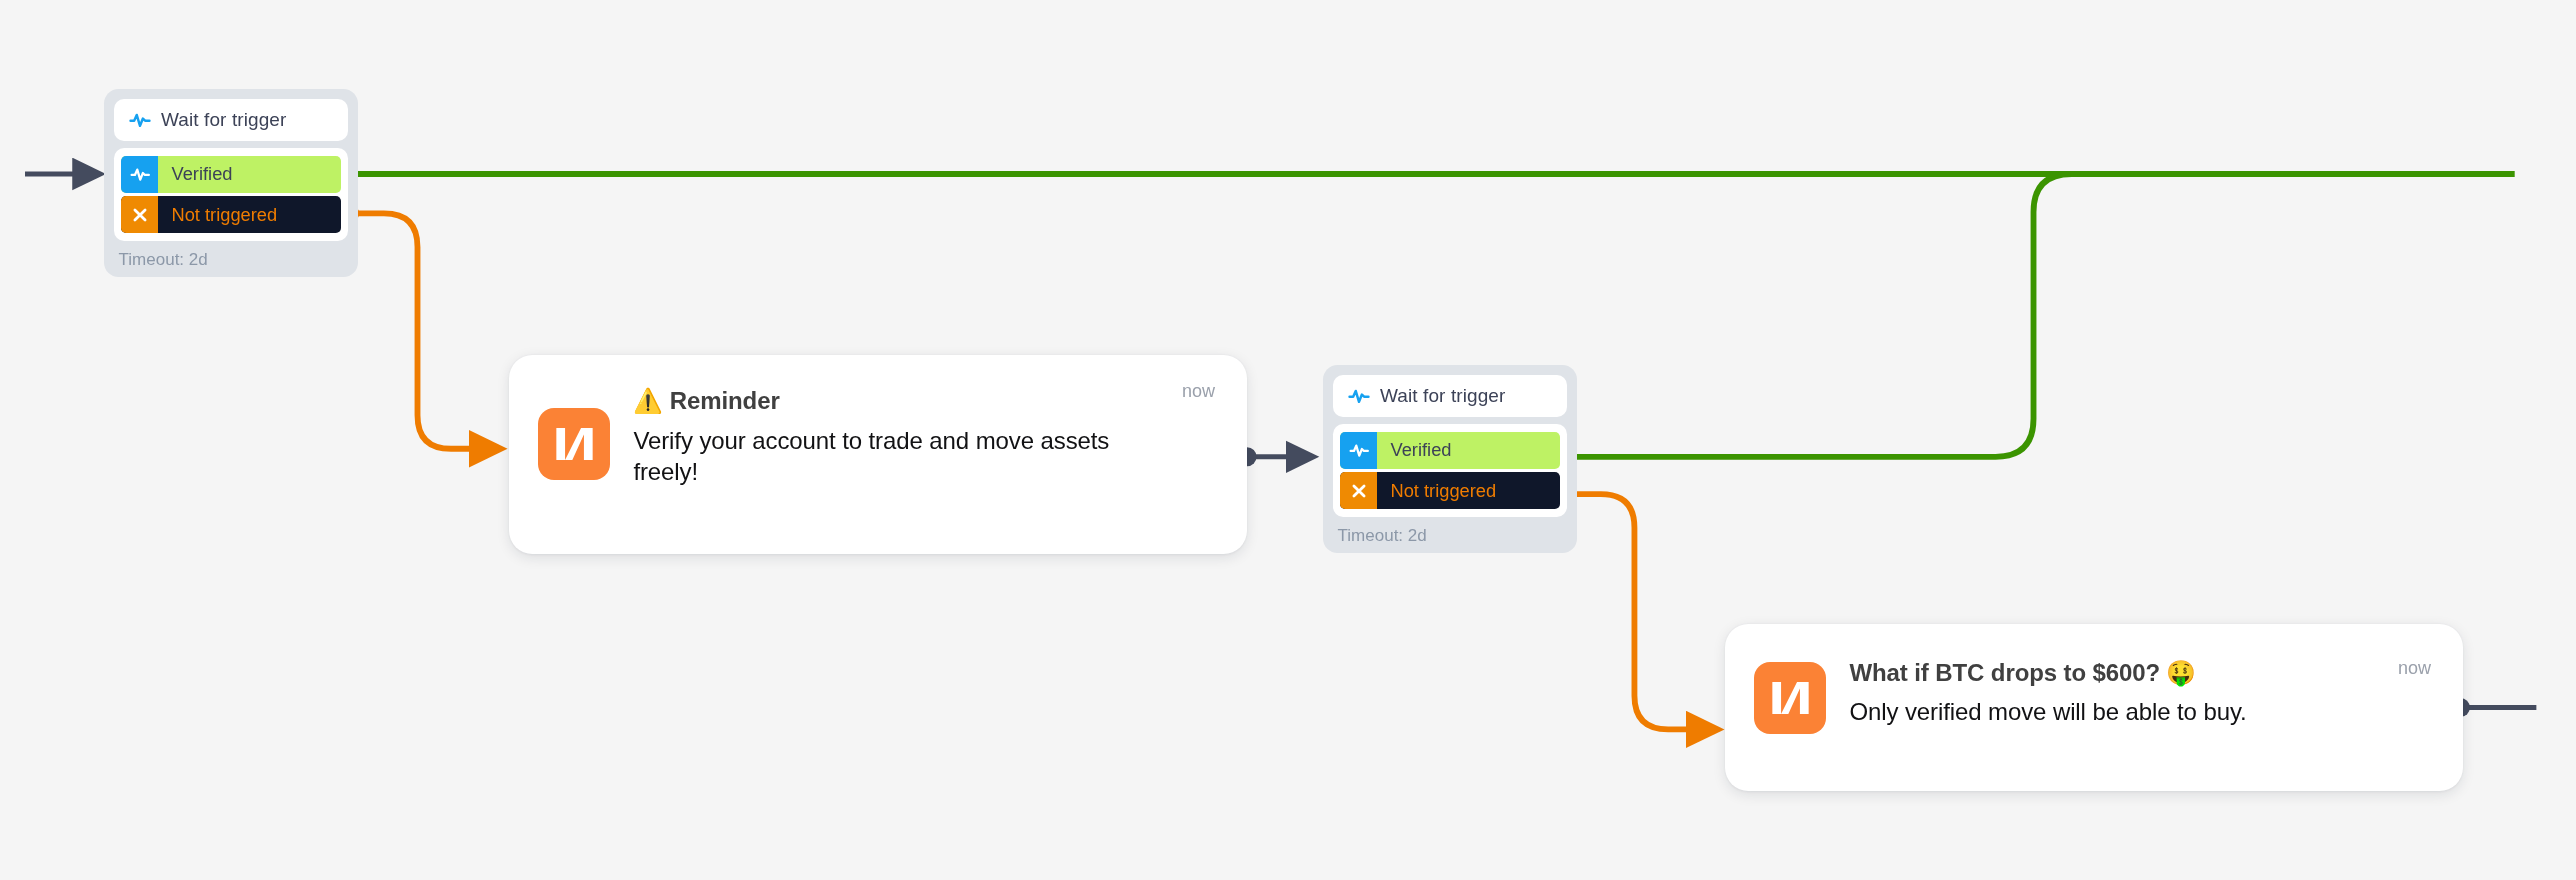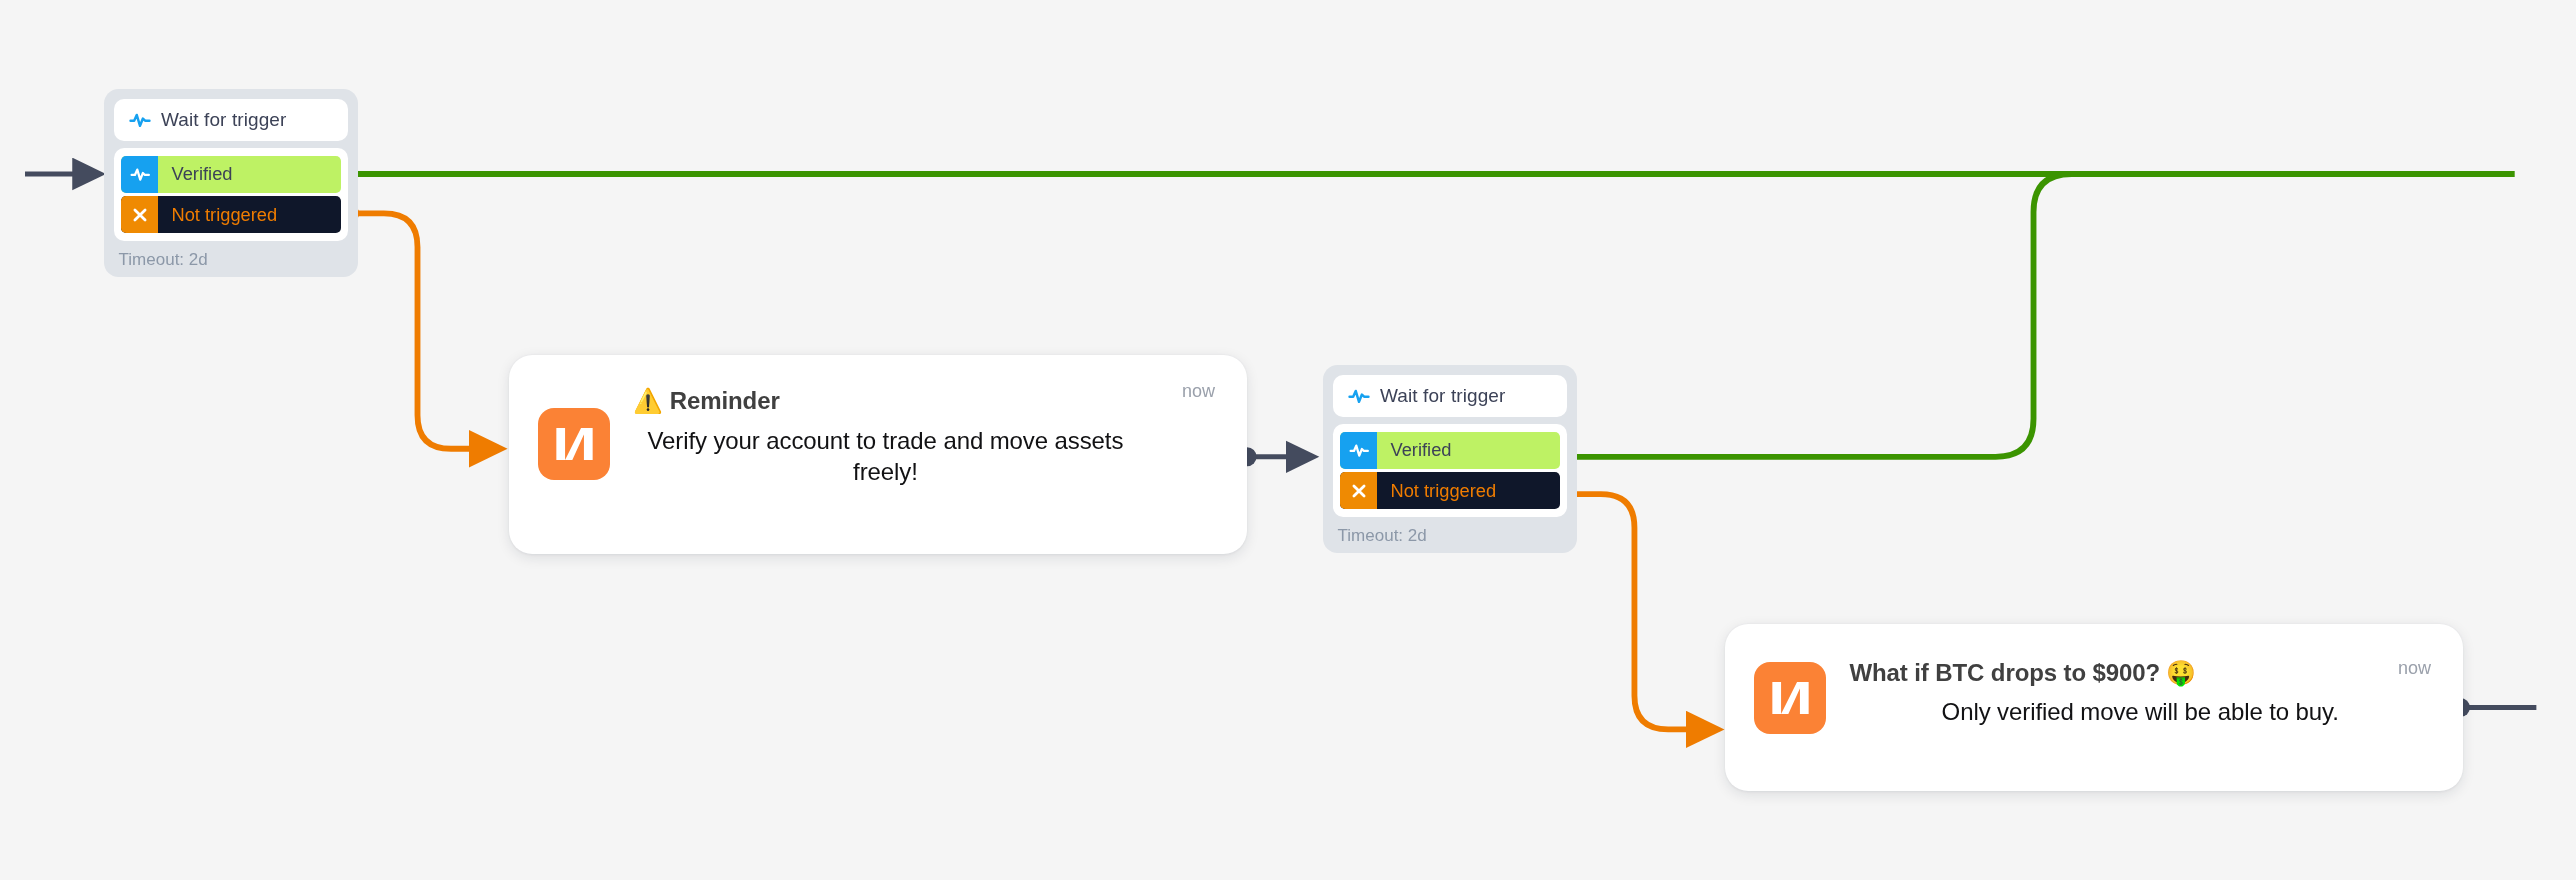--- a/index.html
+++ b/index.html
@@ -134,21 +134,20 @@
     font-weight: bold;
     color: #404040;
     line-height: 1.18;
     letter-spacing: -0.1px;
   }
   .notif-body {
     font-size: 24px;
     color: #121214;
     line-height: 1.32;
     letter-spacing: -0.1px;
-    text-align: center;
   }
   .notif-time {
     position: absolute;
     font-size: 18px;
     color: #9aa0ab;
   }
 </style>
 </head>
 <body>
 
@@ -282,20 +281,20 @@
 
   <div class="notif-card" style="left:1725px; top:624px; width:738px; height:167px; padding:32px 32px 29px 29px;">
     <div class="notif-appicon" style="width:72px; height:72px; margin-top:5.8px; margin-right:23.4px;">
       <svg width="45" height="44" viewBox="0 0 62 60">
         <path d="M6,8 L18,8 L18,52 L6,52 Z
                  M18,52 L40,8 L48,8 L28,52 Z
                  M44,8 L56,8 L56,52 L44,52 Z" fill="#ffffff"></path>
       </svg>
     </div>
     <div class="notif-content">
-      <div class="notif-title" style="margin-top:2.9px;">What if BTC drops to $900? 🤑</div>
+      <div class="notif-title" style="margin-top:2.9px;">What if BTC drops to $600? 🤑</div>
       <div class="notif-body" style="margin-top:8.8px;">Only verified move will be able to buy.</div>
     </div>
     <div class="notif-time" style="right:32px; top:34px;">now</div>
   </div>
 
 </div>
 
 
 </body></html>

